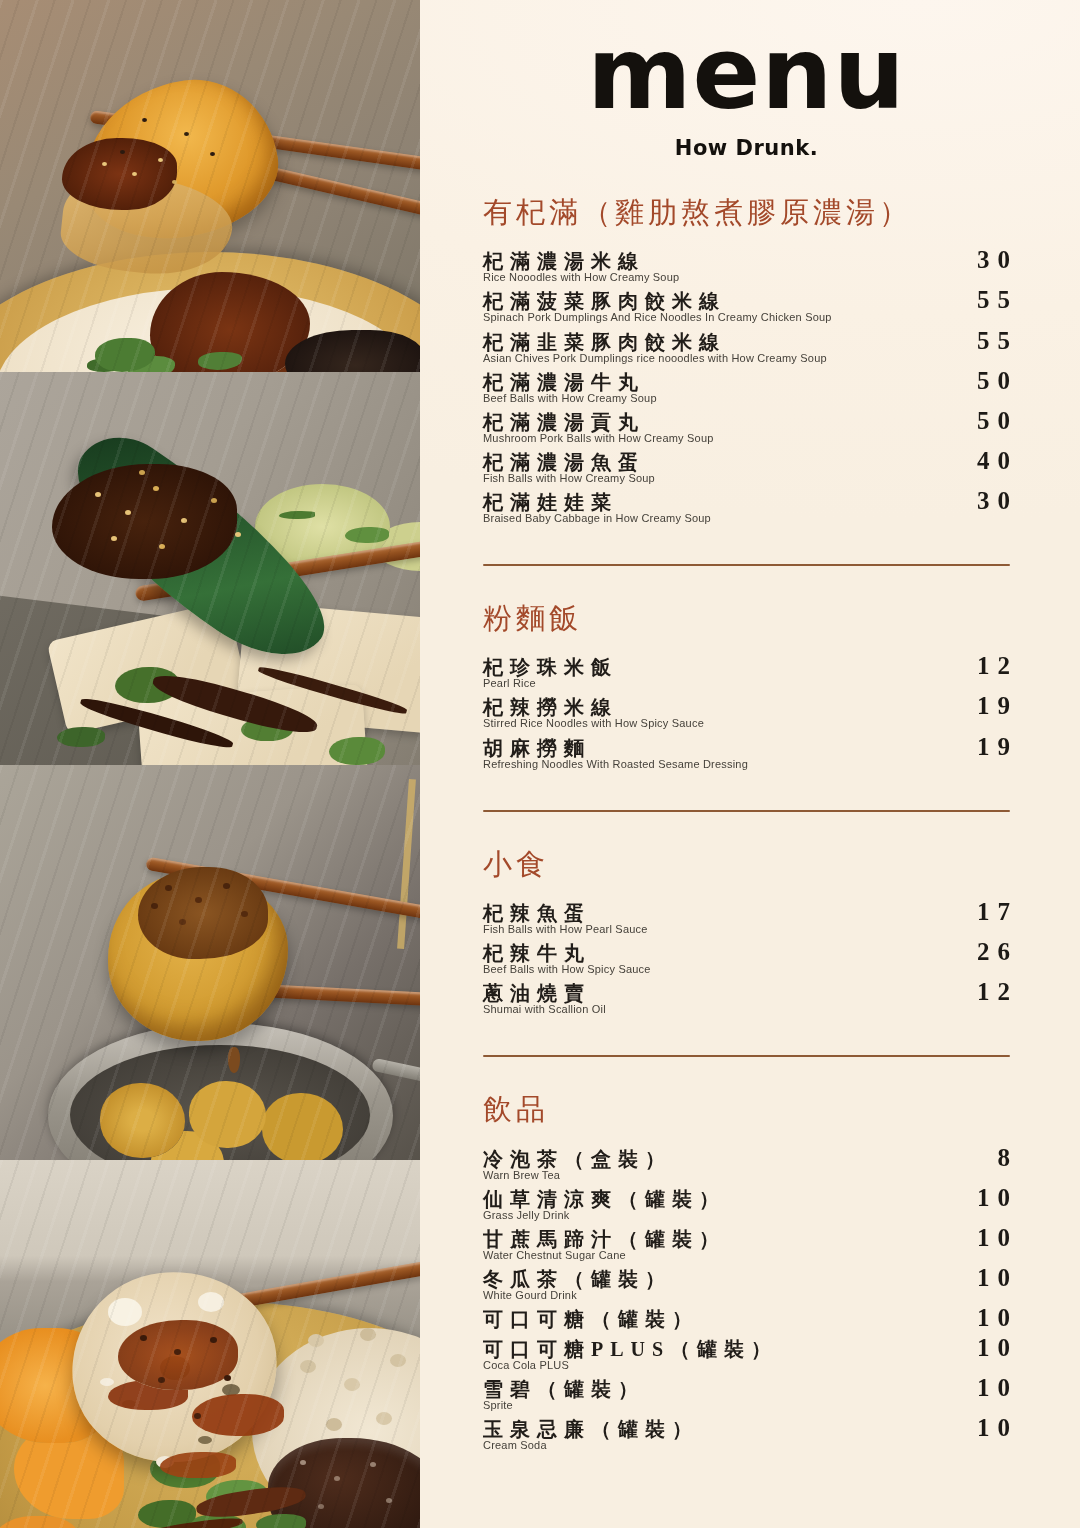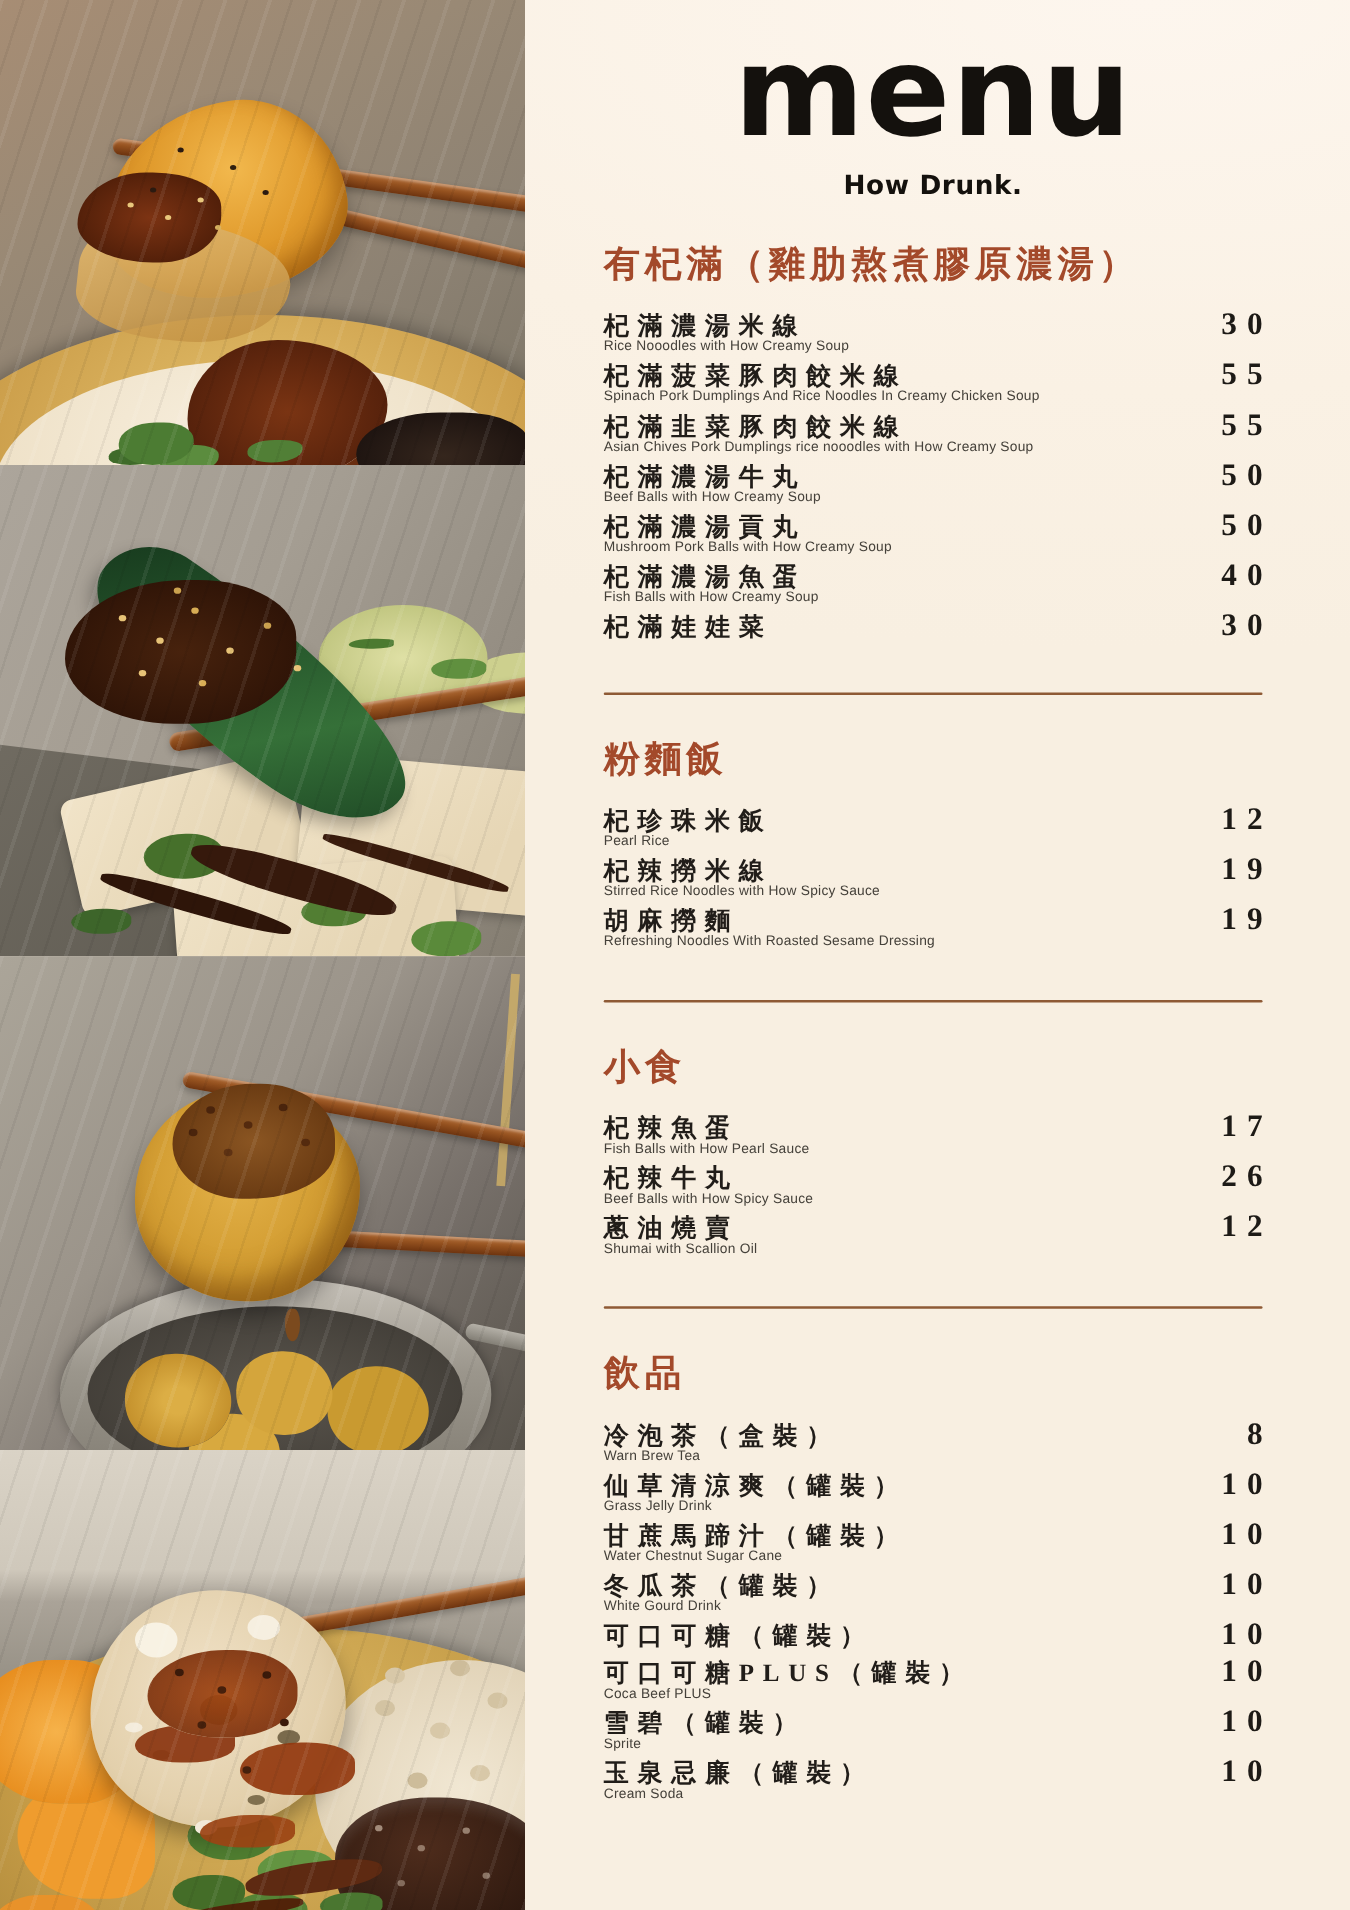--- a/index.html
+++ b/index.html
@@ -129,21 +129,21 @@
       box-shadow:60px 60px 0 -14px #93390f, -30px 40px 0 -20px #8a3510, 20px 110px 0 -22px #9c4414;}
   .p4-cbits{position:absolute;left:140px;top:175px;width:7px;height:6px;border-radius:50%;background:#3a1a0a;
       box-shadow:34px 14px 0 #46200c, 70px 2px 0 #3a1a0a, 18px 42px 0 #46200c, 84px 40px 0 #3a1a0a, 54px 78px 0 #46200c;}
 
   
   .menu-panel{position:absolute;left:420px;top:0;width:660px;height:1528px;padding:0 70px 12px 63px;box-sizing:border-box;}
   .brand{text-align:center;padding-top:24px;}
   .brand-title{margin:0;font-family:"DejaVu Sans", sans-serif;font-weight:800;font-size:100px;line-height:1.0;
       letter-spacing:1px;color:#14110d;}
   .brand-sub{margin-top:12px;font-family:"DejaVu Sans", sans-serif;font-weight:700;font-size:21px;color:#14110d;letter-spacing:0.5px;}
-  .section-heading{color:#a3492a;font-family:"Liberation Serif","DejaVu Serif",serif;font-weight:700;
+  .section-heading{color:#a3492a;font-family:"Liberation Serif","DejaVu Serif",serif;font-weight:400;
       font-size:29px;letter-spacing:4px;line-height:1.15;margin:36px 0 18px;}
   .item{margin-bottom:4px;}
   .item-top{display:flex;justify-content:space-between;align-items:baseline;}
   .item-name{font-family:"Liberation Serif","DejaVu Serif",serif;font-weight:700;font-size:20px;
       letter-spacing:7px;color:#211d19;line-height:1.15;white-space:nowrap;}
   .item-price{font-family:"Liberation Serif","DejaVu Serif",serif;font-weight:600;font-size:25px;
       letter-spacing:8px;margin-right:-8px;color:#1d1a16;line-height:1;}
   .item-desc{font-size:11px;color:#45413a;letter-spacing:0.2px;line-height:1.1;margin-top:-2px;}
   .divider{height:2px;background:#8e5a35;margin:40px 0 0;border-radius:1px;}
 </style>
@@ -271,20 +271,21 @@
       <span class="item-price">40</span>
     </div>
     <div class="item-desc">Fish Balls with How Creamy Soup</div>
   </div>
 
   <div class="item">
     <div class="item-top">
       <span class="item-name">杞滿娃娃菜</span>
       <span class="item-price">30</span>
     </div>
+    <div class="item-desc">Braised Baby Cabbage in How Creamy Soup</div>
   </div>
 </div>
   </section>
 <div class="divider"></div>
   <section class="section">
     <h2 class="section-heading">粉麵飯</h2>
     <div class="items">
   <div class="item">
     <div class="item-top">
       <span class="item-name">杞珍珠米飯</span>
@@ -380,21 +381,21 @@
       <span class="item-name">可口可糖（罐裝）</span>
       <span class="item-price">10</span>
     </div>
   </div>
 
   <div class="item">
     <div class="item-top">
       <span class="item-name">可口可糖PLUS（罐裝）</span>
       <span class="item-price">10</span>
     </div>
-    <div class="item-desc">Coca Beef PLUS</div>
+    <div class="item-desc">Coca Cola PLUS</div>
   </div>
 
   <div class="item">
     <div class="item-top">
       <span class="item-name">雪碧（罐裝）</span>
       <span class="item-price">10</span>
     </div>
     <div class="item-desc">Sprite</div>
   </div>
 

